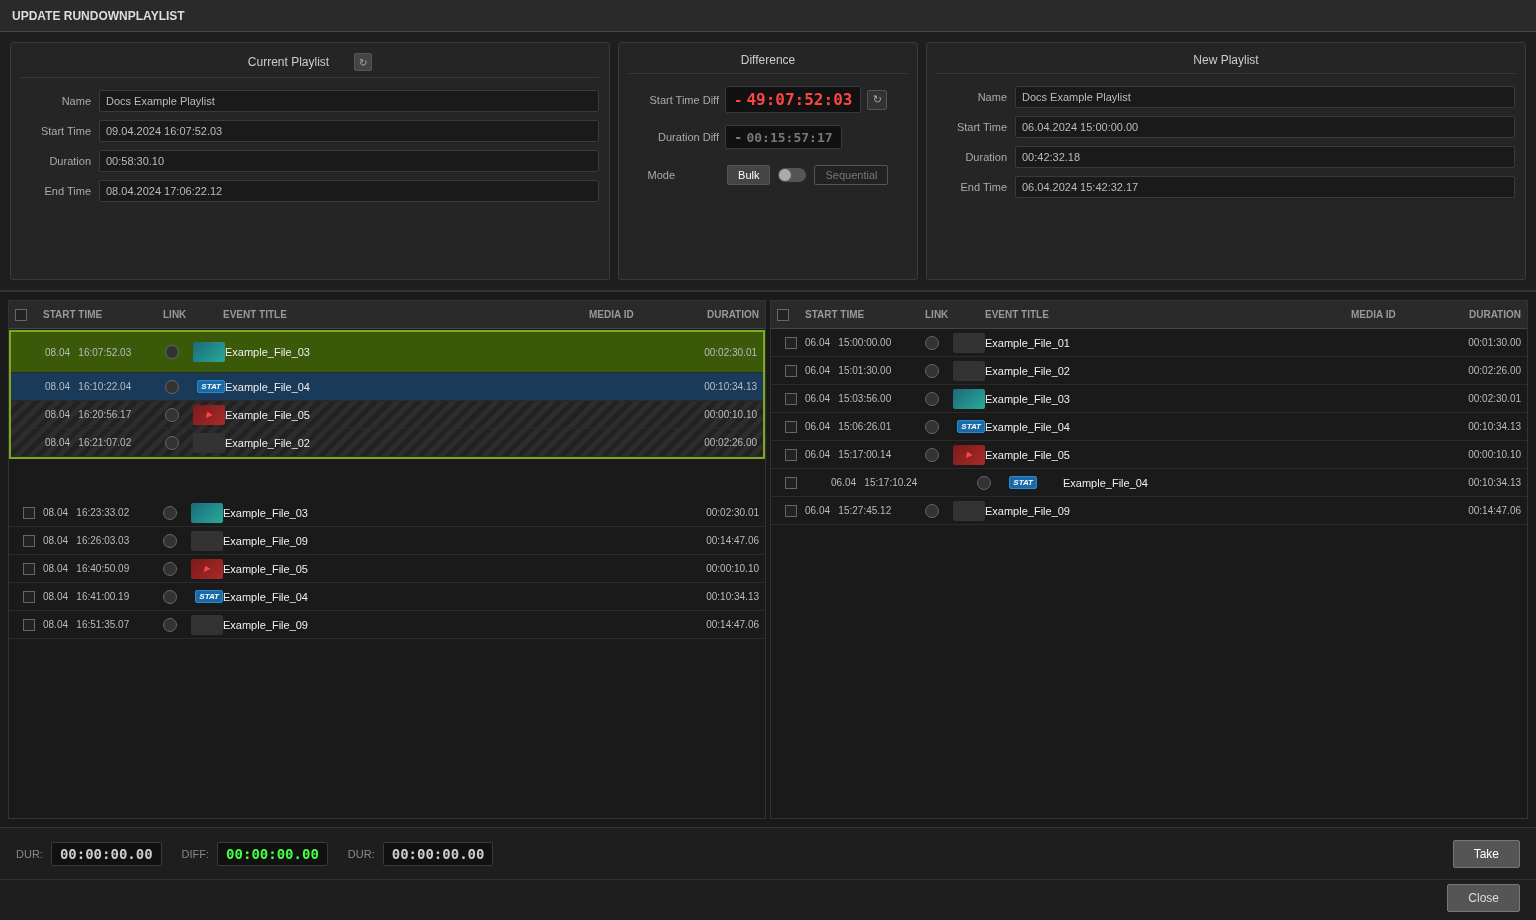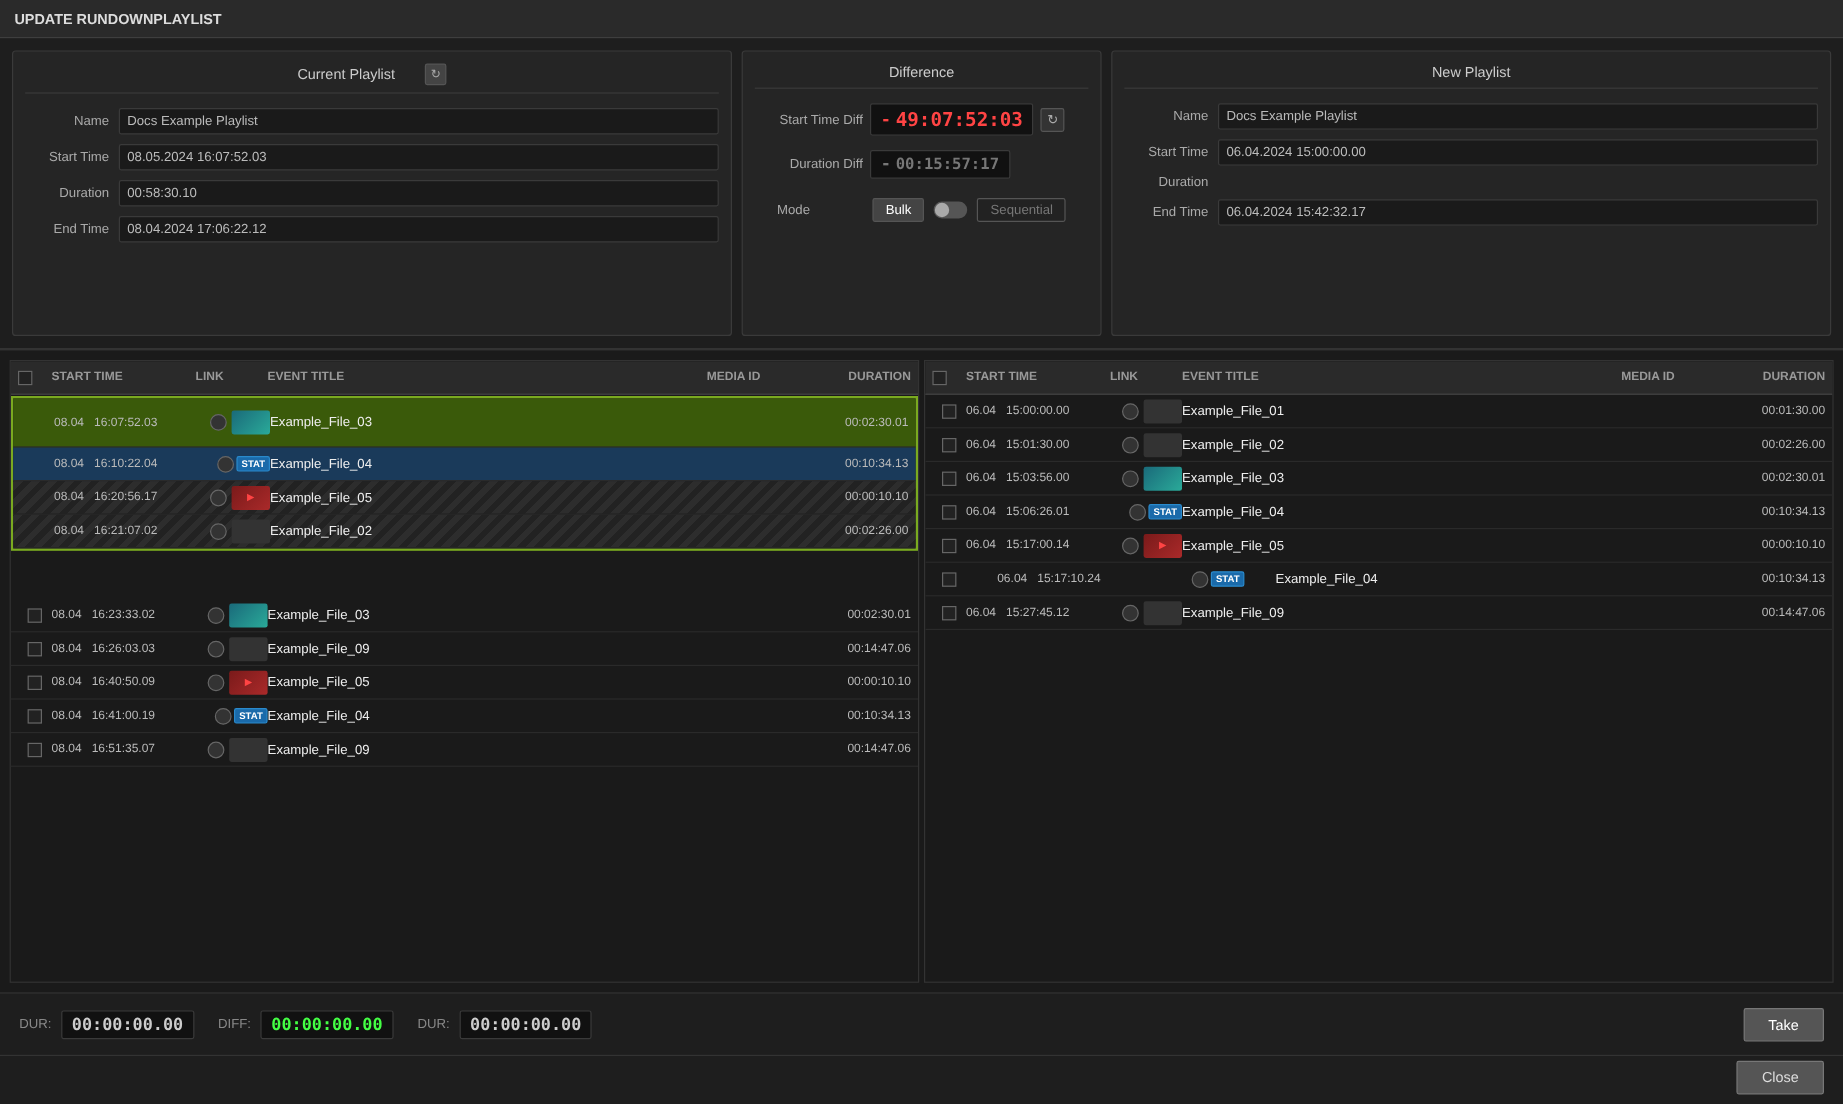--- a/index.html
+++ b/index.html
@@ -232,21 +232,21 @@
     }
     .table-row {
       display: flex;
       align-items: center;
       padding: 2px 6px;
       height: 28px;
       border-bottom: 1px solid #2a2a2a;
     }
     .cell-check { width: 28px; display: flex; align-items: center; justify-content: center; }
     .cell-starttime { width: 120px; color: #bbb; font-size: 10px; }
-    .cell-link { width: 60px; display: flex; align-items: center; justify-content: flex-end; }
+    .cell-link { width: 60px; display: flex; align-items: center; justify-content: space-between; font-style: italic; }
     .cell-title { flex: 1; color: #eee; font-size: 11px; }
     .cell-mediaid { width: 80px; color: #999; font-size: 10px; }
     .cell-duration { width: 90px; text-align: right; color: #bbb; font-size: 10px; }
     .link-circle {
       width: 14px;
       height: 14px;
       border: 1px solid #666;
       border-radius: 50%;
       background: #333;
       flex-shrink: 0;
@@ -341,21 +341,21 @@
       <div class="panel-header">
         <span>Current Playlist</span>
         <div class="refresh-btn">↻</div>
       </div>
       <div class="field-row">
         <div class="field-label">Name</div>
         <div class="field-value">Docs Example Playlist</div>
       </div>
       <div class="field-row">
         <div class="field-label">Start Time</div>
-        <div class="field-value">08.05.2024 16:07:52.03</div>
+        <div class="field-value">09.04.2024 16:07:52.03</div>
       </div>
       <div class="field-row">
         <div class="field-label">Duration</div>
         <div class="field-value">00:58:30.10</div>
       </div>
       <div class="field-row">
         <div class="field-label">End Time</div>
         <div class="field-value">08.04.2024 17:06:22.12</div>
       </div>
     </div>
@@ -394,20 +394,21 @@
       <div class="field-row">
         <div class="field-label">Name</div>
         <div class="field-value">Docs Example Playlist</div>
       </div>
       <div class="field-row">
         <div class="field-label">Start Time</div>
         <div class="field-value">06.04.2024 15:00:00.00</div>
       </div>
       <div class="field-row">
         <div class="field-label">Duration</div>
+        <div class="field-value">00:42:32.18</div>
       </div>
       <div class="field-row">
         <div class="field-label">End Time</div>
         <div class="field-value">06.04.2024 15:42:32.17</div>
       </div>
     </div>
   </div>
 
   <div class="tables-section">
 

